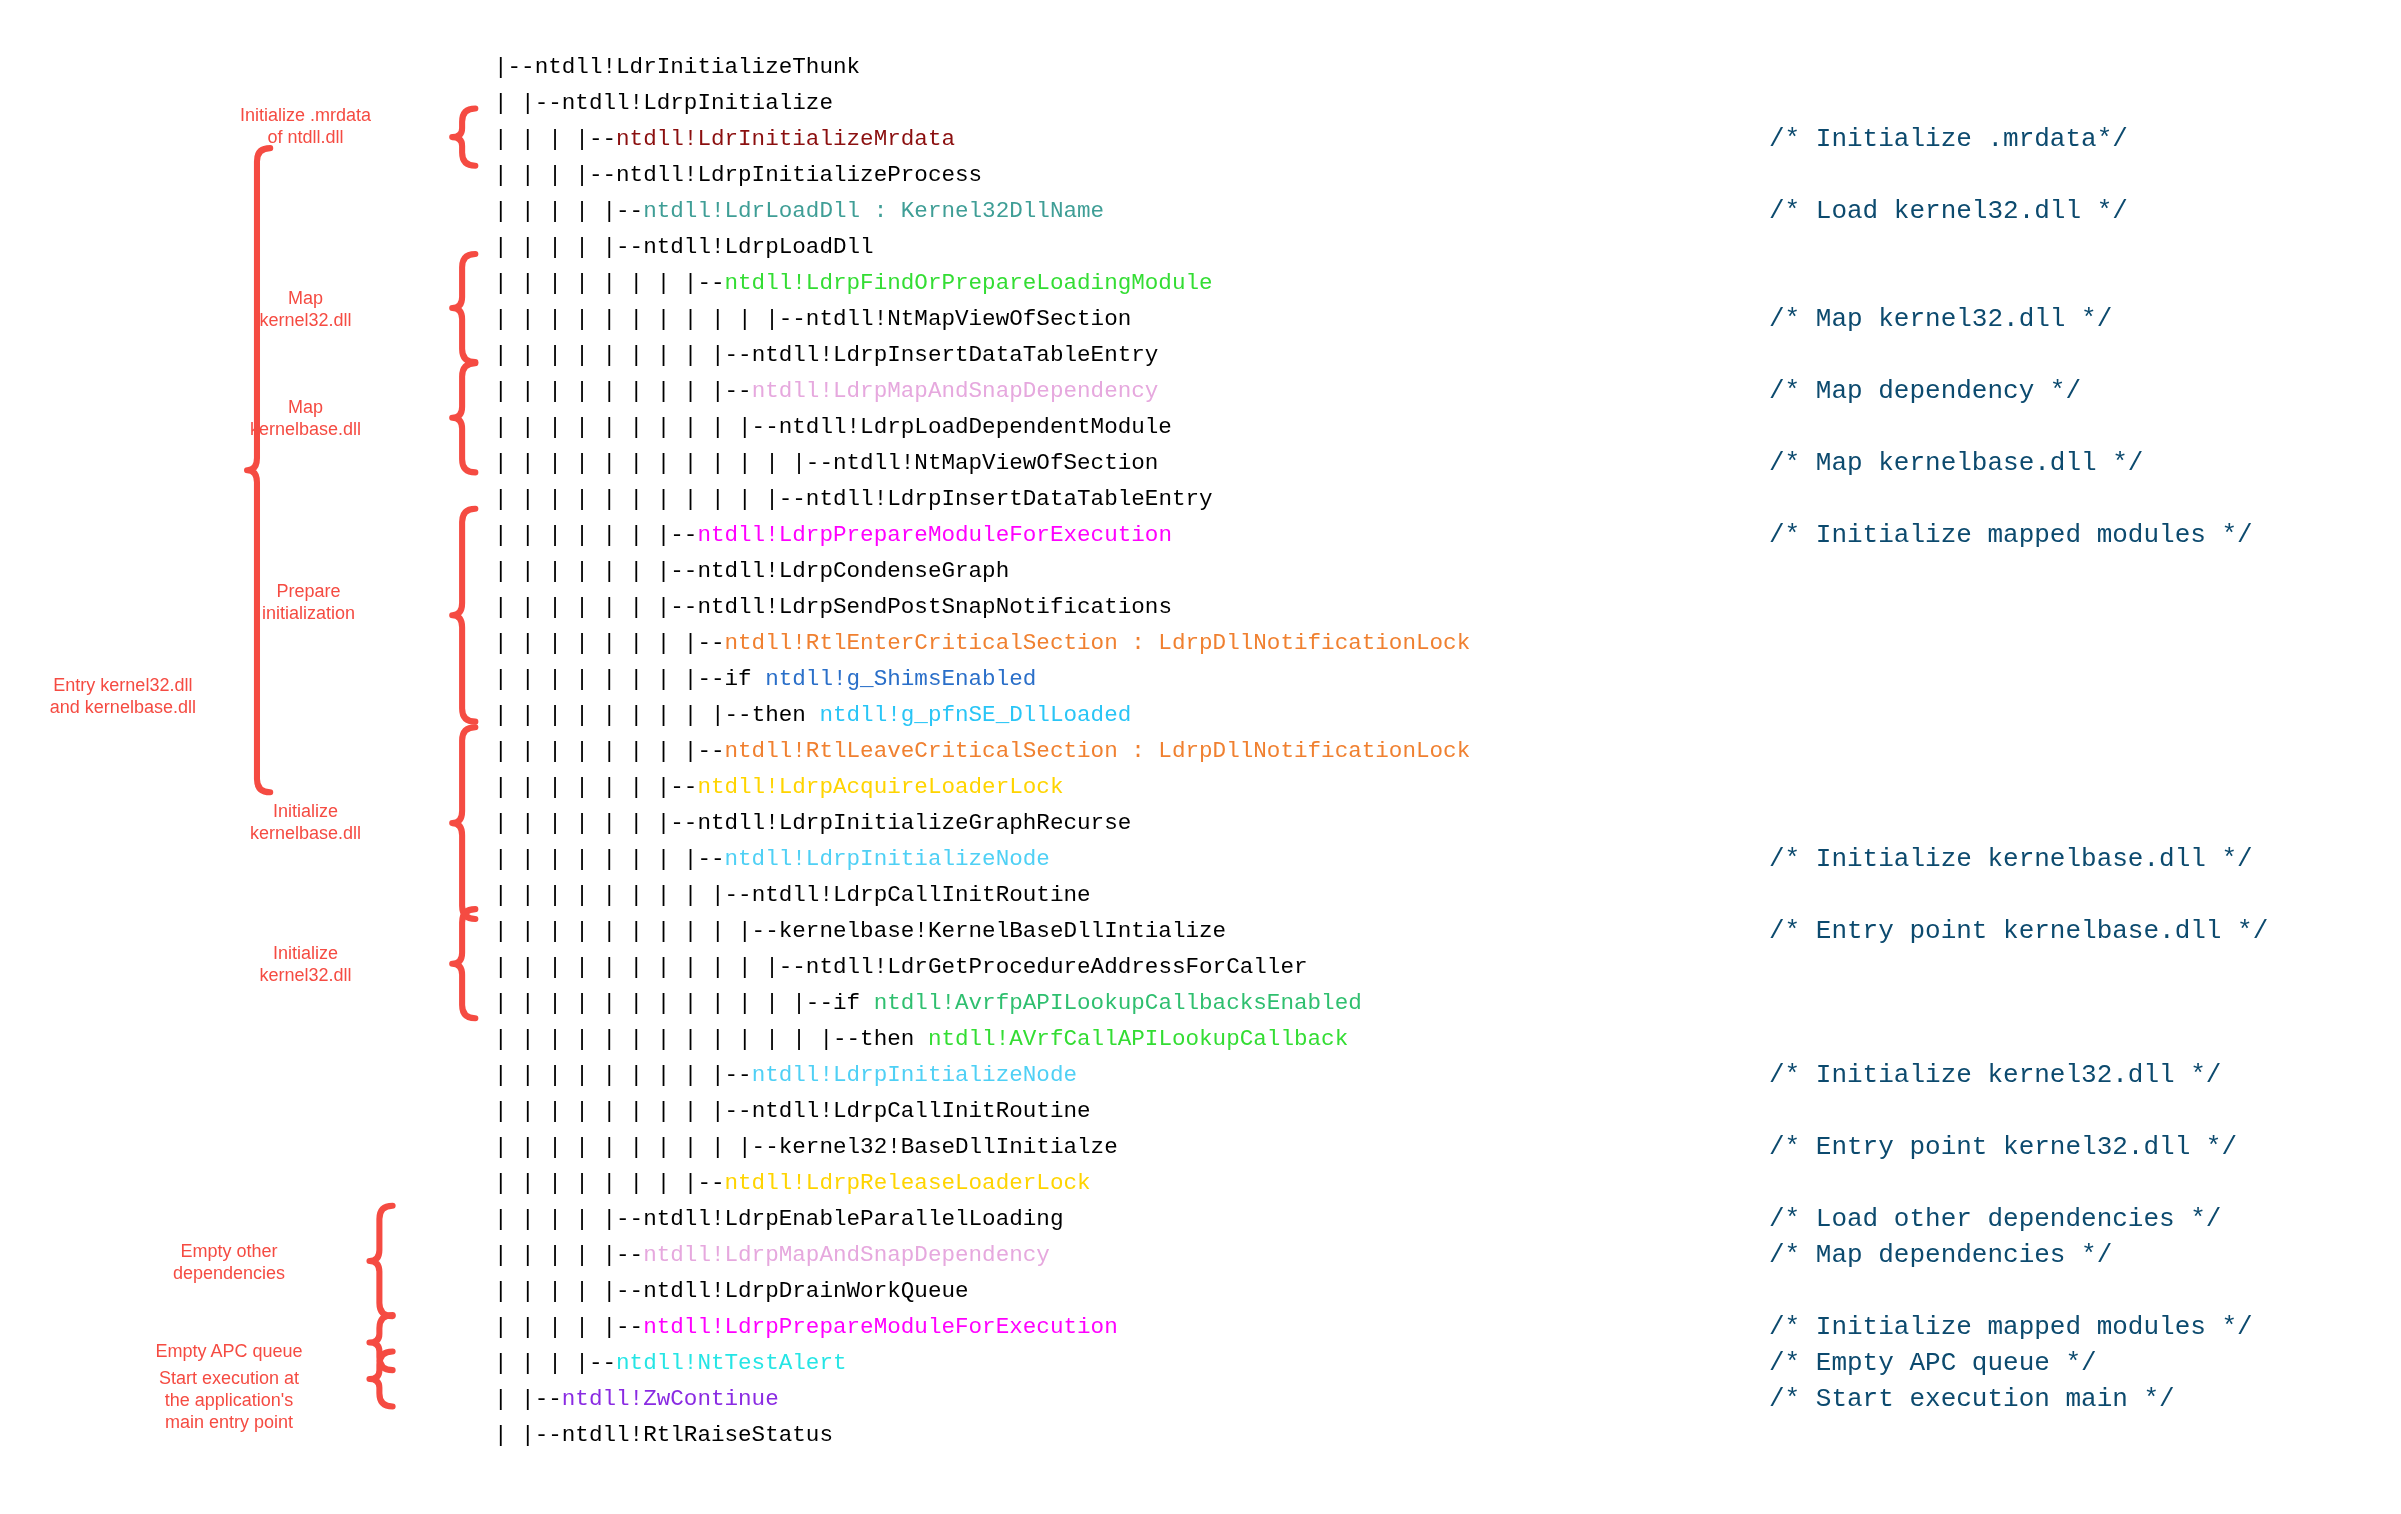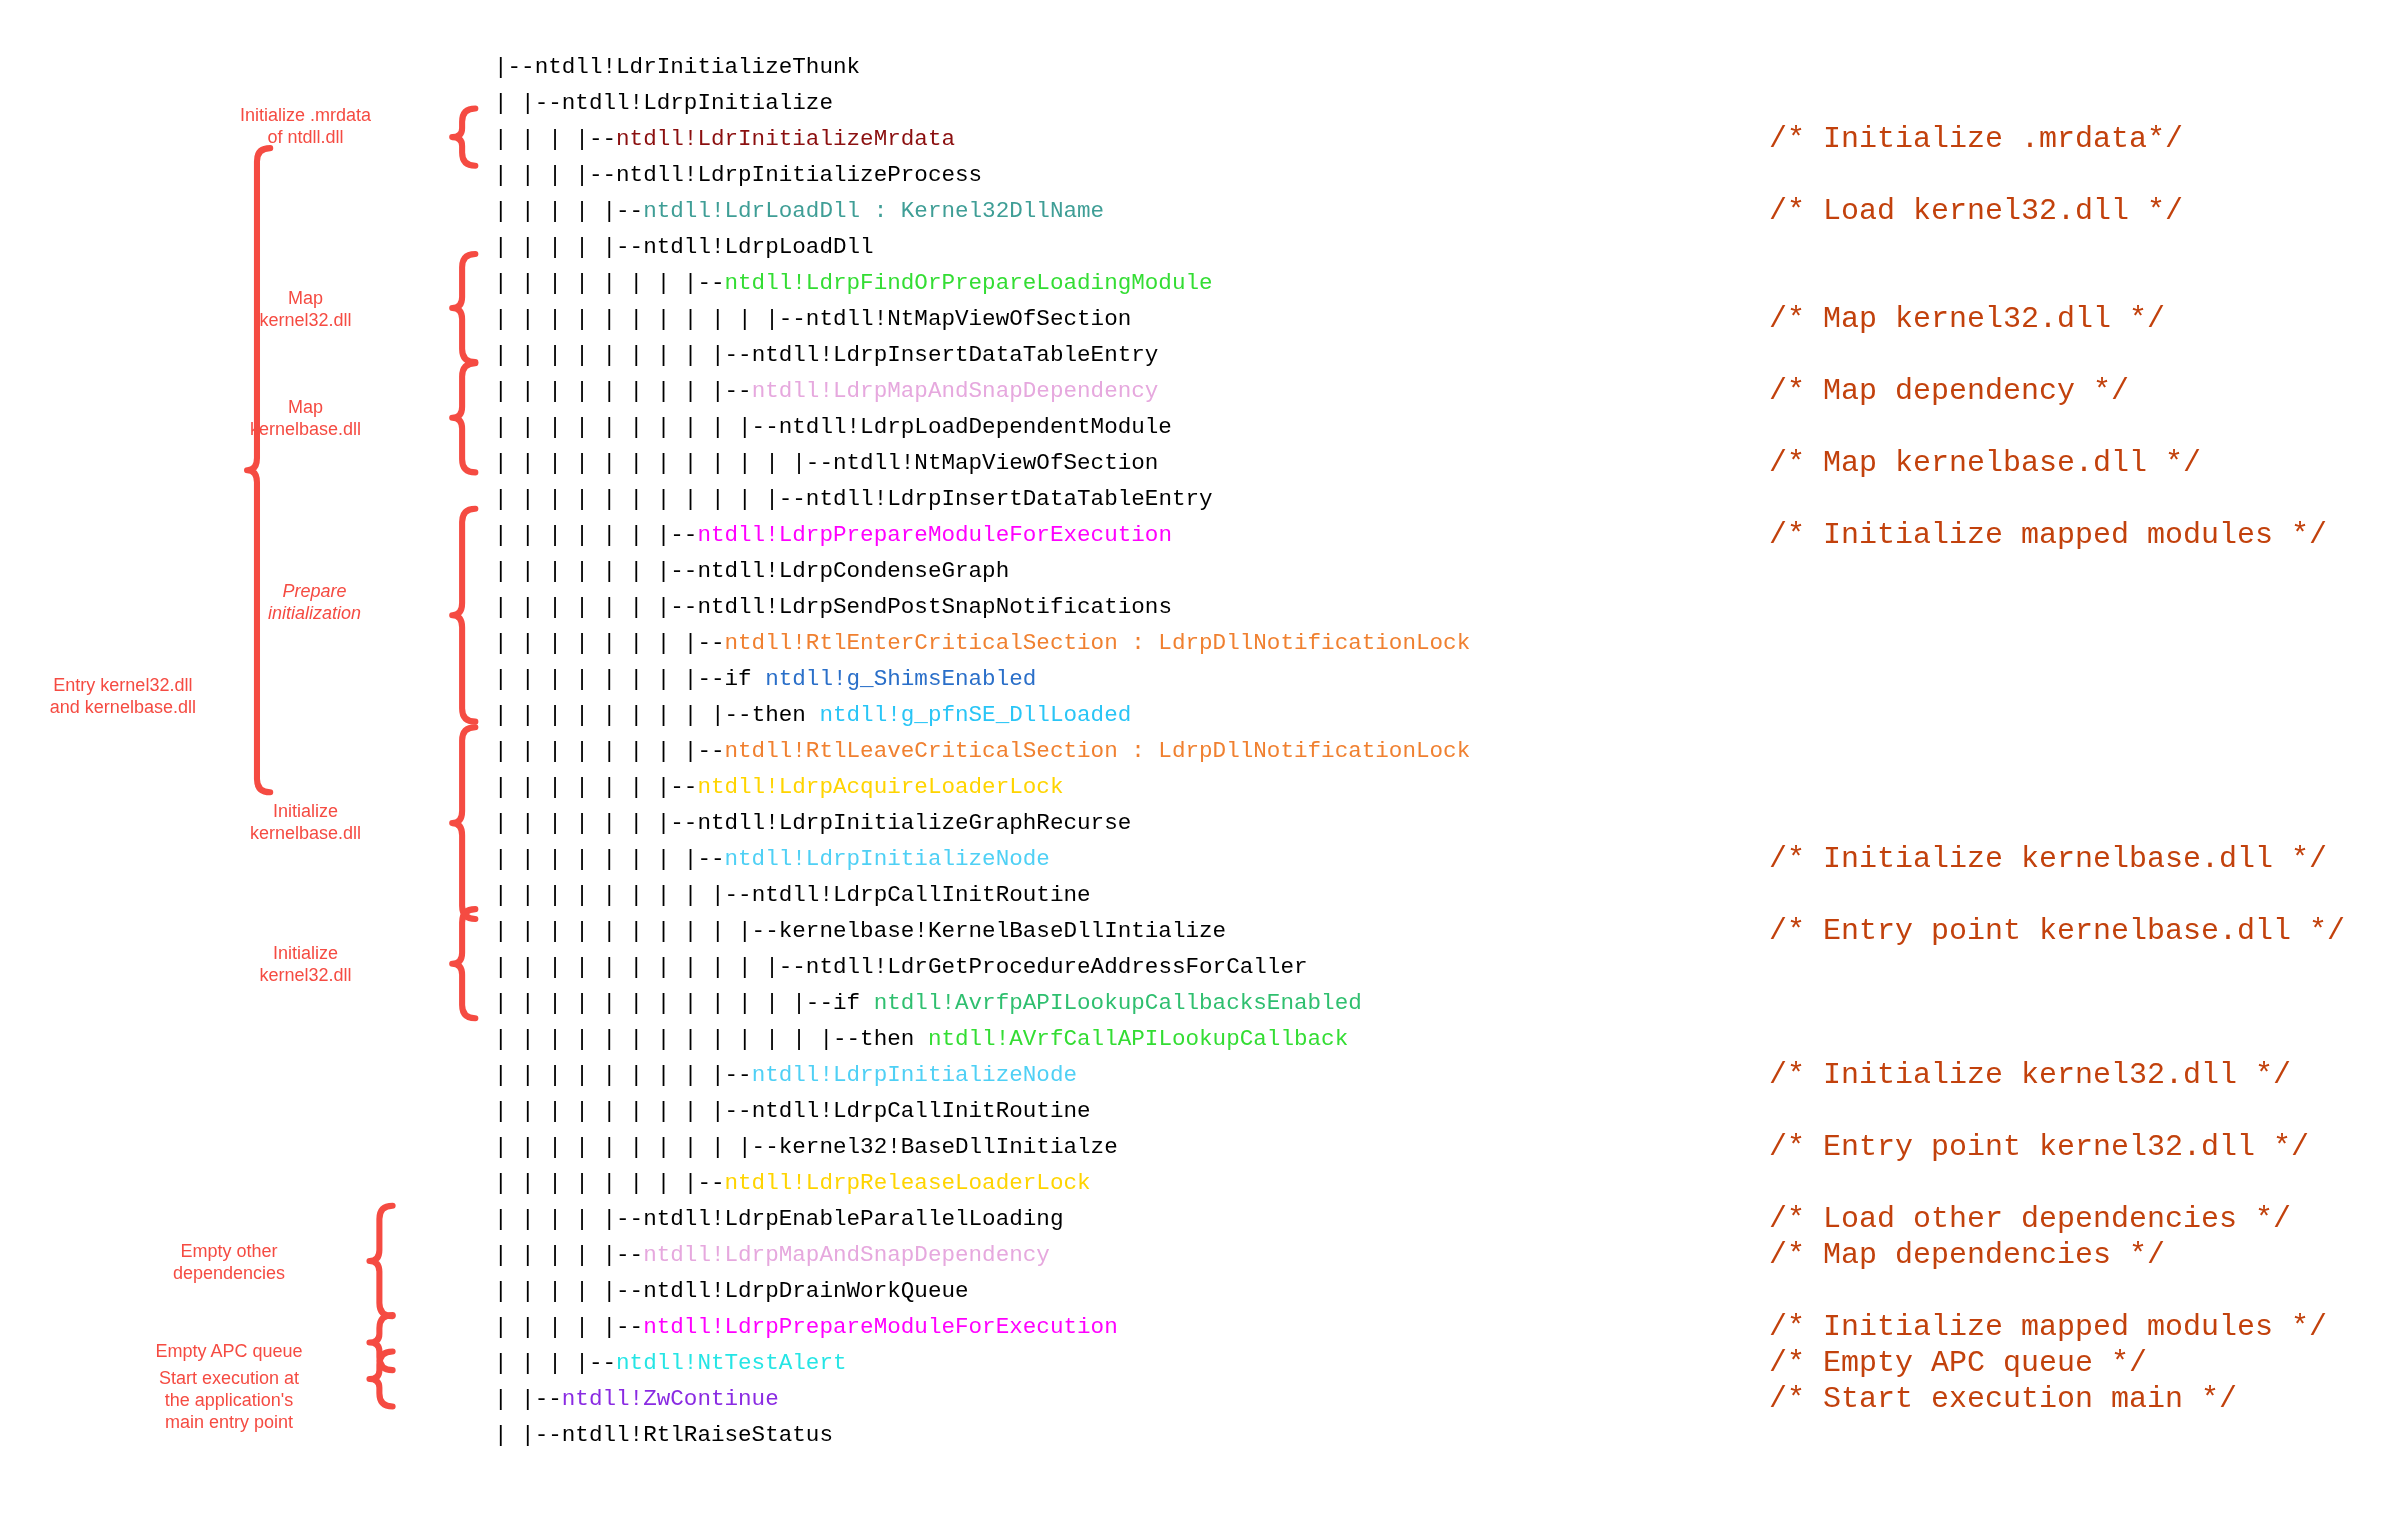--- a/index.html
+++ b/index.html
@@ -20,24 +20,24 @@
     letter-spacing:0px;
   }
   .row{height:36px;white-space:pre;}
   .row span{white-space:pre;}
 
   
   .comments{
     position:absolute;
     left:1769px; top:49px;
     font-family:"Liberation Mono","DejaVu Sans Mono",monospace;
-    font-size:30px;
+    font-size:26px;
     line-height:36px;
     white-space:pre;
-    color:#c2410c;
+    color:#0c4a6e;
   }
   .crow{height:36px;white-space:pre;}
 
   
   .ann{
     position:absolute;
     color:#f54b42;
     font-family:"Liberation Sans","DejaVu Sans",sans-serif;
     font-size:18px;
     line-height:22px;
@@ -76,21 +76,21 @@
 
     <path d="M 712 2450 q -24 0 -24 24 l 0 10 q 0 16 -18 16 q 18 0 18 16 l 0 10 q 0 24 24 24"></path>
   </svg>
 
   <div class="ann" style="left:165px;top:104px;width:281px;text-align:center;">Initialize .mrdata
 of ntdll.dll</div>
   <div class="ann" style="left:165px;top:287px;width:281px;">Map
 kernel32.dll</div>
   <div class="ann" style="left:165px;top:396px;width:281px;">Map
 kernelbase.dll</div>
-  <div class="ann" style="left:174px;top:580px;width:281px;font-style:italic;">Prepare
+  <div class="ann" style="left:168px;top:580px;width:281px;">Prepare
 initialization</div>
   <div class="ann" style="left:165px;top:800px;width:281px;">Initialize
 kernelbase.dll</div>
   <div class="ann" style="left:165px;top:942px;width:281px;">Initialize
 kernel32.dll</div>
   <div class="ann" style="left:4.4px;top:674px;width:237px;">Entry kernel32.dll
 and kernelbase.dll</div>
   <div class="ann" style="left:94px;top:1240px;width:270px;">Empty other
 dependencies</div>
   <div class="ann" style="left:94px;top:1340px;width:270px;">Empty APC queue</div>

